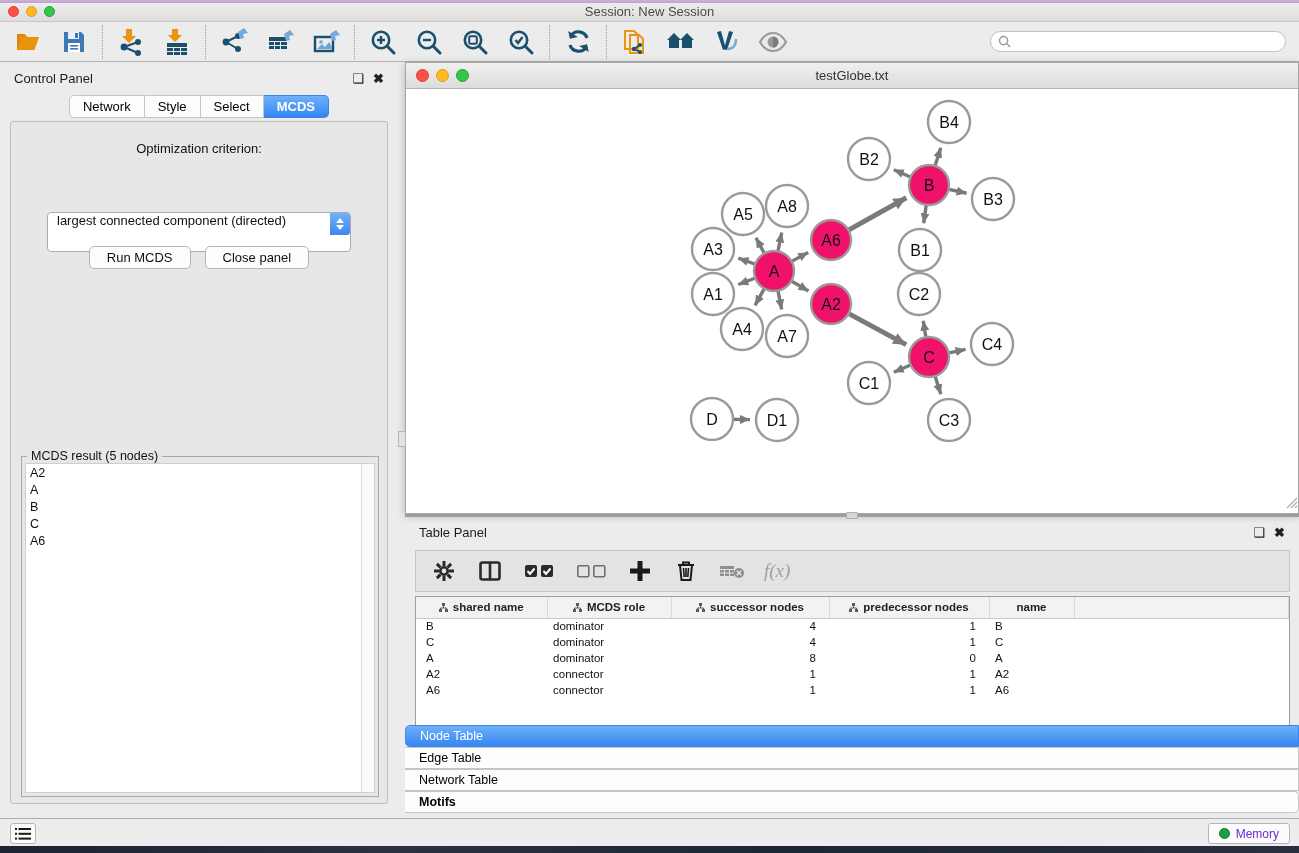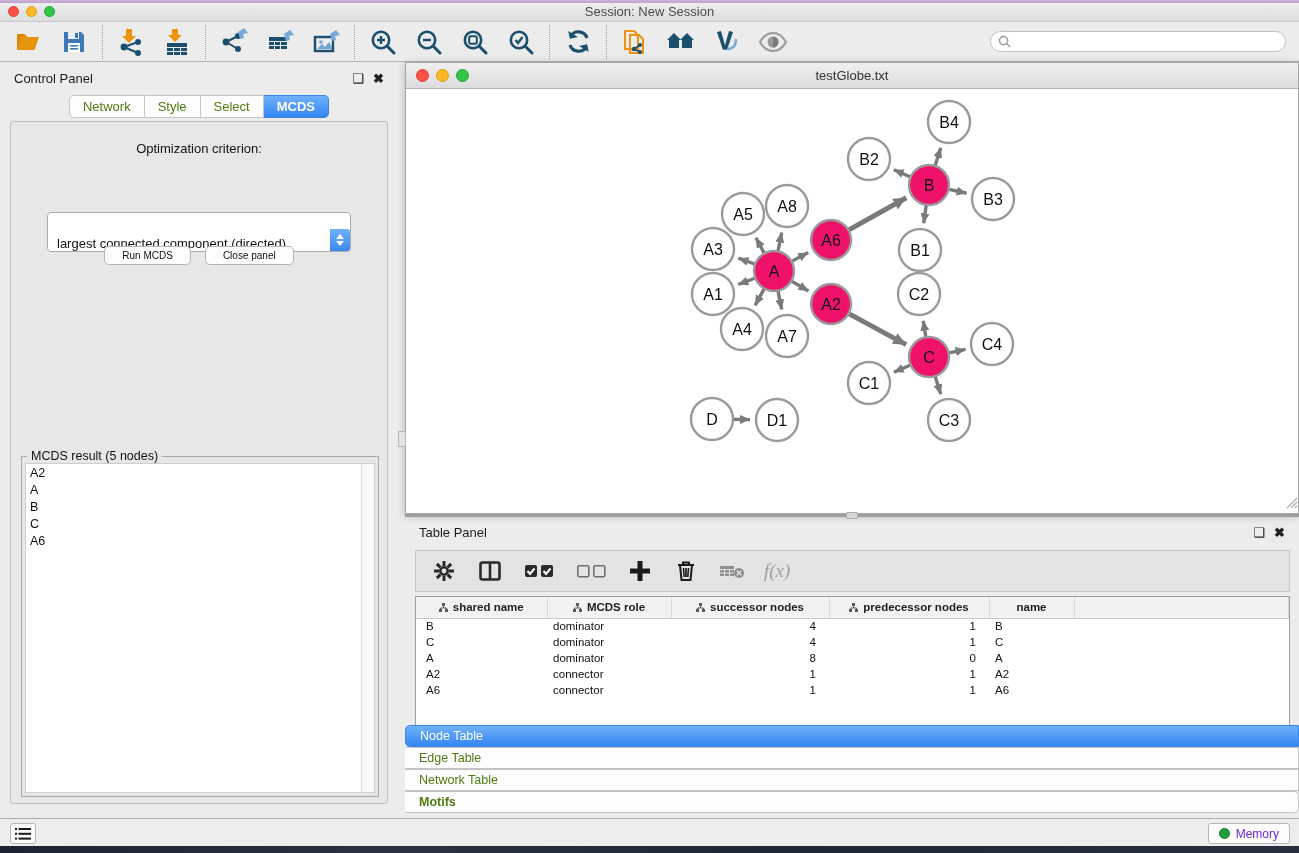--- a/index.html
+++ b/index.html
@@ -32,37 +32,37 @@
 
   
   .control-panel { position:absolute; left:4px; top:66px; width:390px; height:752px; }
   .cp-header { height:24px; display:flex; align-items:center; padding:0 10px; }
   .panel-title { font-size:13px; color:#1d1d1d; }
   .panel-winbtns { margin-left:auto; display:flex; gap:9px; align-items:center; }
   .wbtn { font-size:13px; color:#222; line-height:1; cursor:pointer; }
   .cp-tabs { position:absolute; left:0; top:29px; width:100%; display:flex; justify-content:center; z-index:2; }
   .seg { display:flex; }
   .seg .tab { background:#FDFDFD; border:1px solid #C4C4C4; border-left:none;
-              padding:3px 13px; font-size:13px; color:#4d7c0f; cursor:pointer; white-space:nowrap; }
+              padding:3px 13px; font-size:13px; color:#000000; cursor:pointer; white-space:nowrap; }
   .seg .tab:first-child { border-left:1px solid #C4C4C4; border-radius:5px 0 0 5px; }
   .seg .tab:last-child { border-radius:0 5px 5px 0;font-weight:bold; }
   .seg .tab.selected { background:linear-gradient(#6FB0F9,#3486F3); color:#fff; border-color:#3A85E8; }
   .cp-body { position:absolute; left:6px; right:6px; top:55px; bottom:14px;
              background:#E7E7E7; border:1px solid #BDBDBD; border-radius:3px; }
   .opt-label { text-align:center; margin-top:19px; font-size:13px; color:#111; }
   .dropdown { position:absolute; left:36px; right:36px; top:90px; height:40px; background:#fff;
-              border:1px solid #ABABAB; border-radius:4px; display:flex; align-items:flex-end; cursor:pointer; }
+              border:1px solid #ABABAB; border-radius:4px; display:flex; align-items:flex-start; cursor:pointer; }
   .dropdown .dd-text { flex:1; font-size:13px; color:#111; padding-left:9px; white-space:nowrap; }
   .dd-stepper { width:20px; height:22px; border-radius:0 3px 3px 0;
                 background:linear-gradient(#71B1F9,#3A88F3); display:flex; flex-direction:column;
                 align-items:center; justify-content:center; gap:2px; }
   .dd-up { width:0;height:0;border-left:4px solid transparent;border-right:4px solid transparent;border-bottom:5px solid #fff; }
   .dd-dn { width:0;height:0;border-left:4px solid transparent;border-right:4px solid transparent;border-top:5px solid #fff; }
   .btn-row { position:absolute; left:0; right:0; top:124px; display:flex; justify-content:center; gap:14px; }
-  .push-btn { background:#FDFDFD; border:1px solid #B5B5B5; border-radius:5px; font-size:10px;
+  .push-btn { background:#FDFDFD; border:1px solid #B5B5B5; border-radius:5px; font-size:13px;
               color:#111; padding:3px 17px; cursor:pointer; }
   .groupbox { position:absolute; left:10px; right:8px; top:334px; bottom:6px; border:1px solid #A8A8A8; }
   .groupbox .legend { position:absolute; left:5px; top:-8px; background:#E7E7E7; padding:0 4px;
                       font-size:12.5px; color:#111; }
   .result-list { position:absolute; left:3px; right:3px; top:6px; bottom:3px; background:#fff;
                  border:1px solid #CFCFCF; overflow:hidden; }
   .result-list .scroll-track { position:absolute; right:0; top:0; bottom:0; width:13px;
                  background:#FAFAFA; border-left:1px solid #DCDCDC; }
   .result-item { font-size:12.5px; color:#111; padding:1.5px 0 1.5px 4px; }
 

